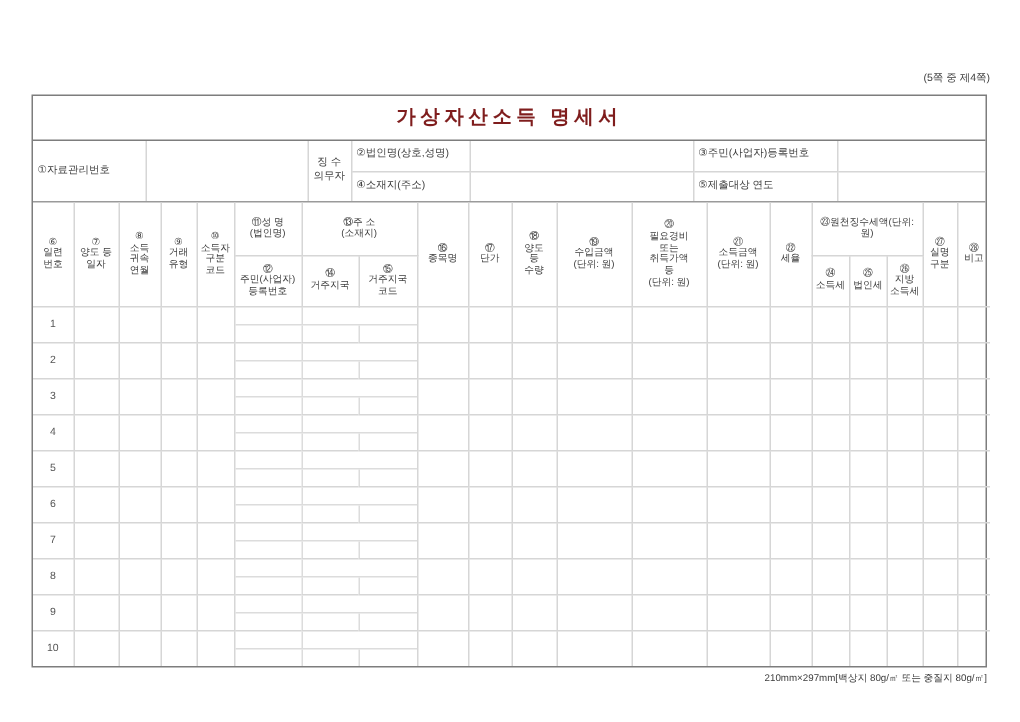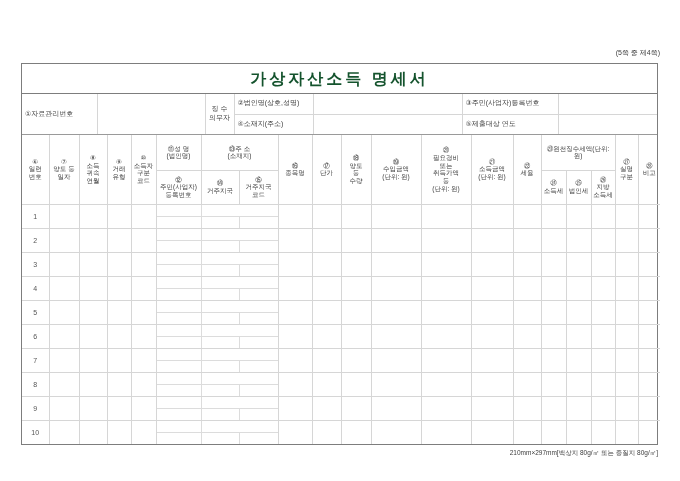--- a/index.html
+++ b/index.html
@@ -5,22 +5,22 @@
   * { box-sizing: border-box; margin: 0; padding: 0; }
   html, body { width: 680px; height: 481px; background: #ffffff;
     font-family: "Liberation Sans", "DejaVu Sans", sans-serif; }
   .page { position: relative; width: 680px; height: 481px; background: #fff; overflow: hidden; }
 
   .page-note { position: absolute; top: 49px; right: 20px; font-size: 7px; color: #3c3c3c; }
 
   .form { position: absolute; left: 21px; top: 63px; width: 637px; border: 1px solid #7d7d7d; background: #fff; }
 
   .title-row { height: 30px; border-bottom: 1px solid #7d7d7d; display: flex;
-    align-items: center; justify-content: center; font-weight: bold; font-size: 16px;
-    letter-spacing: 3px; color: #14532d; }
+    align-items: center; justify-content: center; font-weight: bold; font-size: 13px;
+    letter-spacing: 3px; color: #7f1d1d; }
 
   .info-wrap { border-bottom: 1px solid #9a9a9a; }
   .info-table { width: 100%; border-collapse: collapse; table-layout: fixed; border: hidden; }
   .info-table td { border: 1px solid #d6d6d6; font-size: 7px; color: #3c3c3c;
     padding: 1px 3px; height: 20px; vertical-align: middle; }
   .info-table td.center { text-align: center; padding: 1px 1px; }
   .pre { white-space: pre-line; line-height: 1.25; }
 
   .grid { width: 100%; border-collapse: collapse; table-layout: fixed; border: hidden; }
   .grid th, .grid td { border: 1px solid #d6d6d6; }

